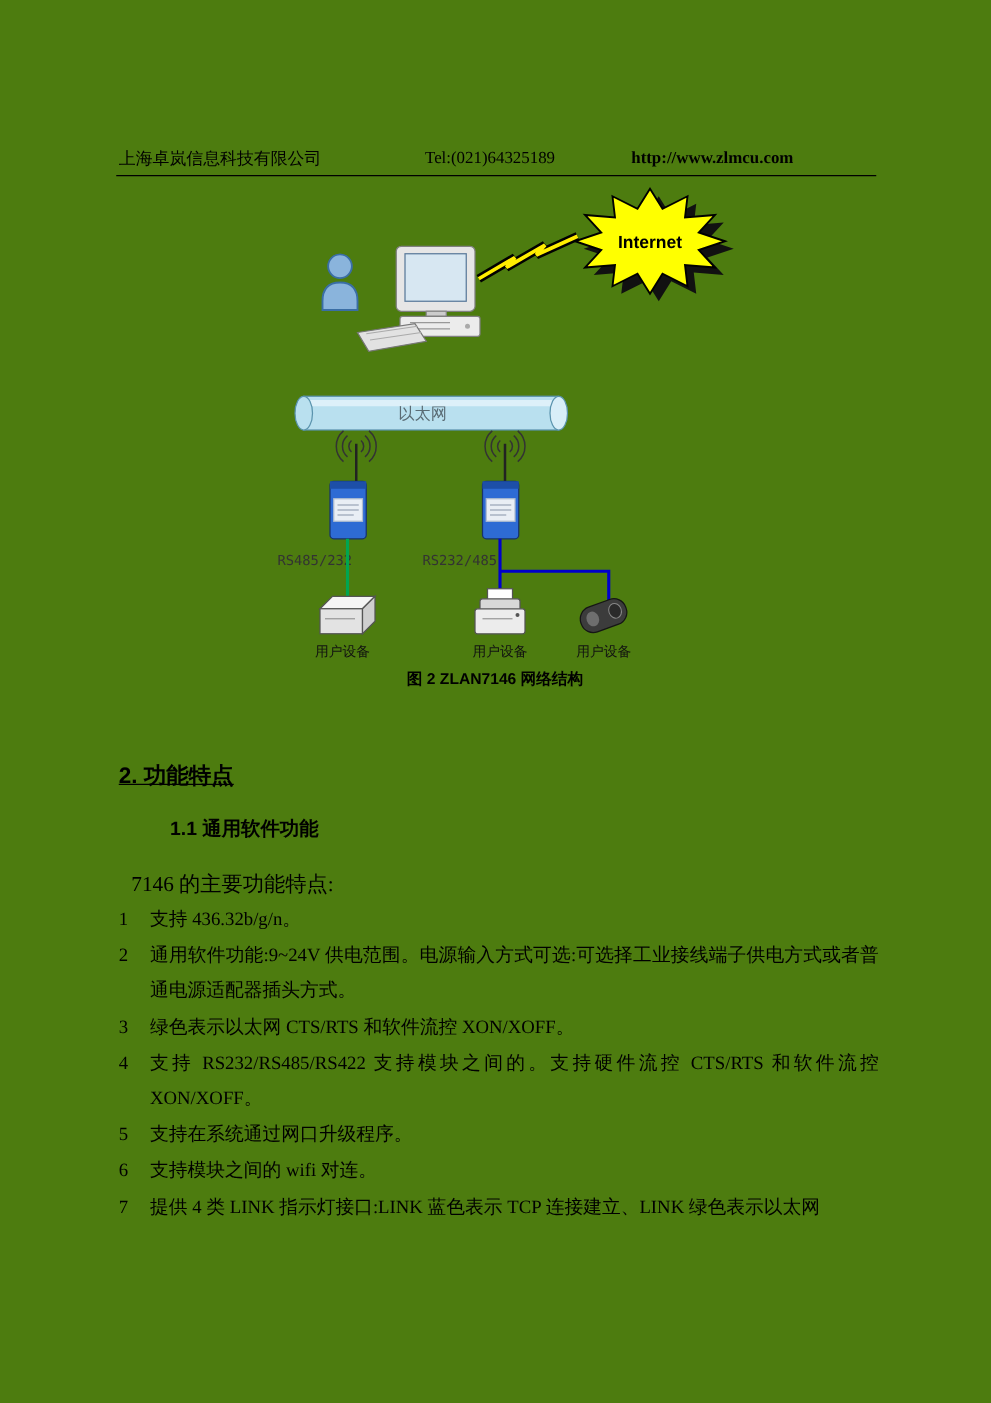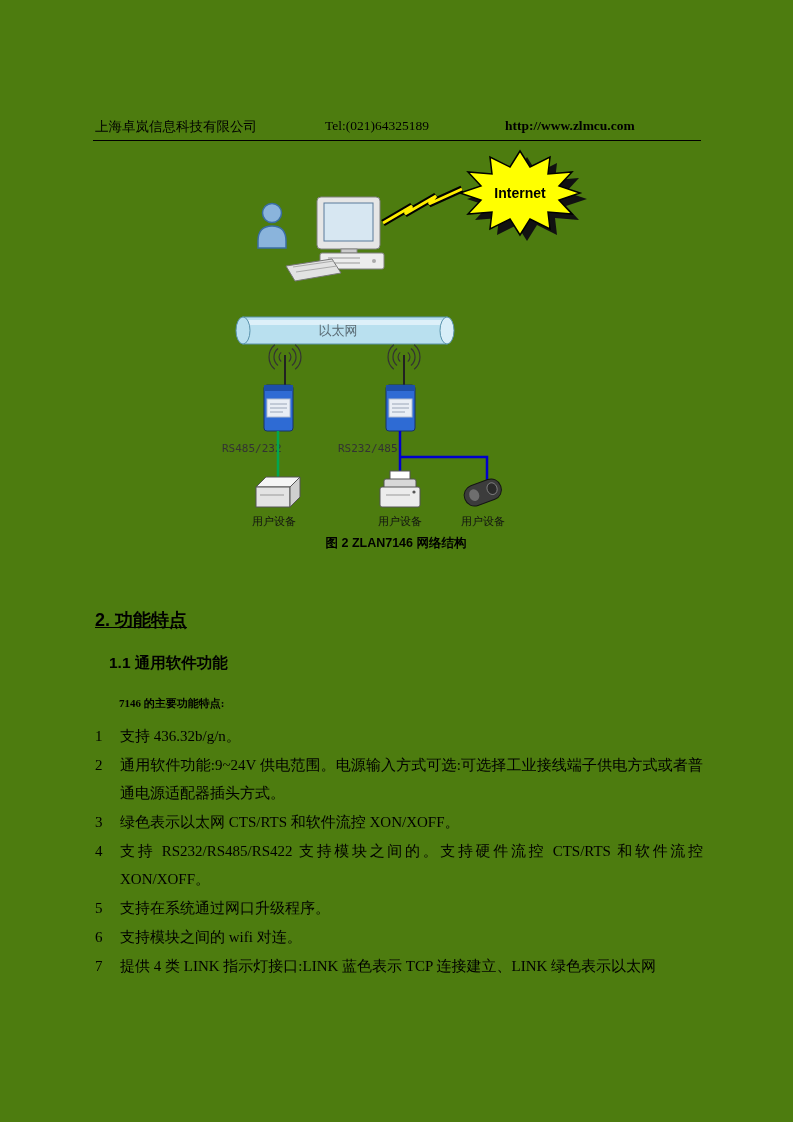--- a/index.html
+++ b/index.html
@@ -9,46 +9,45 @@
     width:793px; height:1122px;
     background:#4d7c0f;
     margin:0 auto;
     overflow:hidden;
     font-family:"Liberation Serif", serif;
     color:#000;
   }
   
   .hdr-text { position:absolute; top:118px; font-size:13.5px; white-space:nowrap; }
   #hdr-company { left:95px; }
-  #hdr-tel { left:325px; }
+  #hdr-tel { left:340px; }
   #hdr-url { left:505px; color:#000; text-decoration:none;font-weight:bold; }
   #hdr-rule { position:absolute; top:140px; left:93px; width:608px; height:1px; background:#000; }
 
   
   #diagram { position:absolute; left:0; top:145px; }
   .internet-text { font:bold 14px "Liberation Sans", sans-serif; }
   .pipe-text { font:13px "Liberation Sans", sans-serif; fill:#5a6b74; }
   .rs-text { font:11px "DejaVu Sans Mono", monospace; fill:#333; }
   .user-text { font:11px "Liberation Sans", sans-serif; fill:#111; }
   .caption-text { font:bold 12.5px "Liberation Sans", sans-serif; fill:#000; }
 
   
   #section-heading {
     position:absolute; left:95px; top:608px;
     font:bold 18px "Liberation Sans", sans-serif;
     text-decoration:underline;
   }
   #subsection-heading {
-    position:absolute; left:109px; top:653px;
+    position:absolute; left:136px; top:653px;
     font:bold 15.5px "Liberation Sans", sans-serif;
   }
   #intro-line {
-    position:absolute; left:119px; top:696px;
-    font-size:11px;
-    font-weight:bold;
+    position:absolute; left:105px; top:696px;
+    font-size:17px;
   }
   #feature-list {
     position:absolute; left:95px; top:722px; width:608px;
     font-size:15px; line-height:28px;
   }
   .feature-item { display:flex; margin-bottom:1px; }
   .feature-num { width:25px; flex:0 0 25px; }
   .feature-text { flex:1; text-align:justify; text-justify:inter-ideograph; }
 </style>
 </head>

